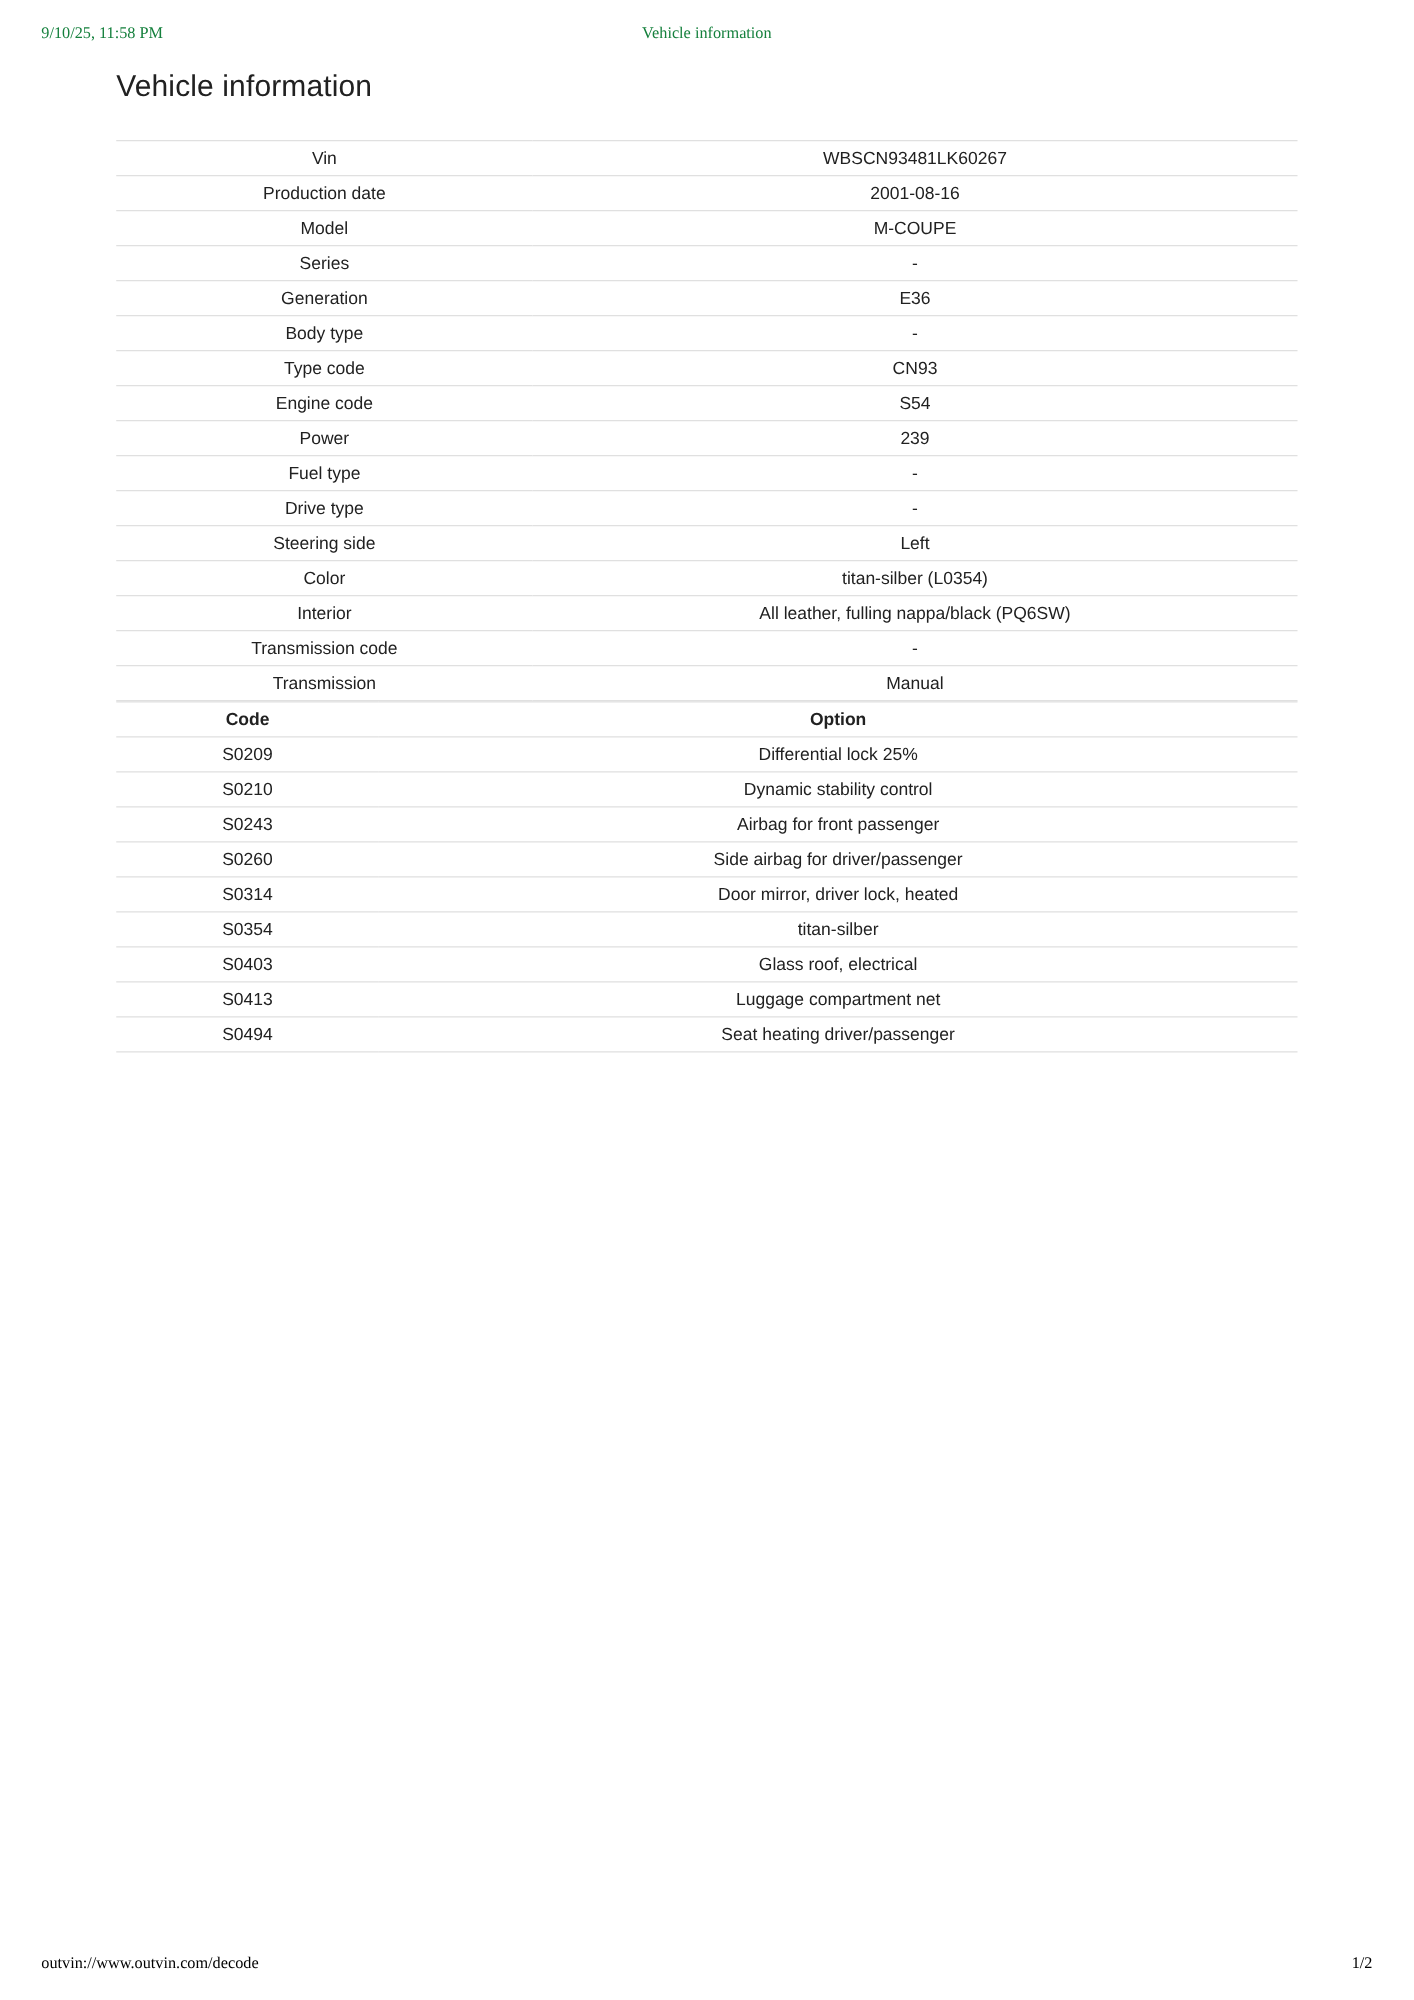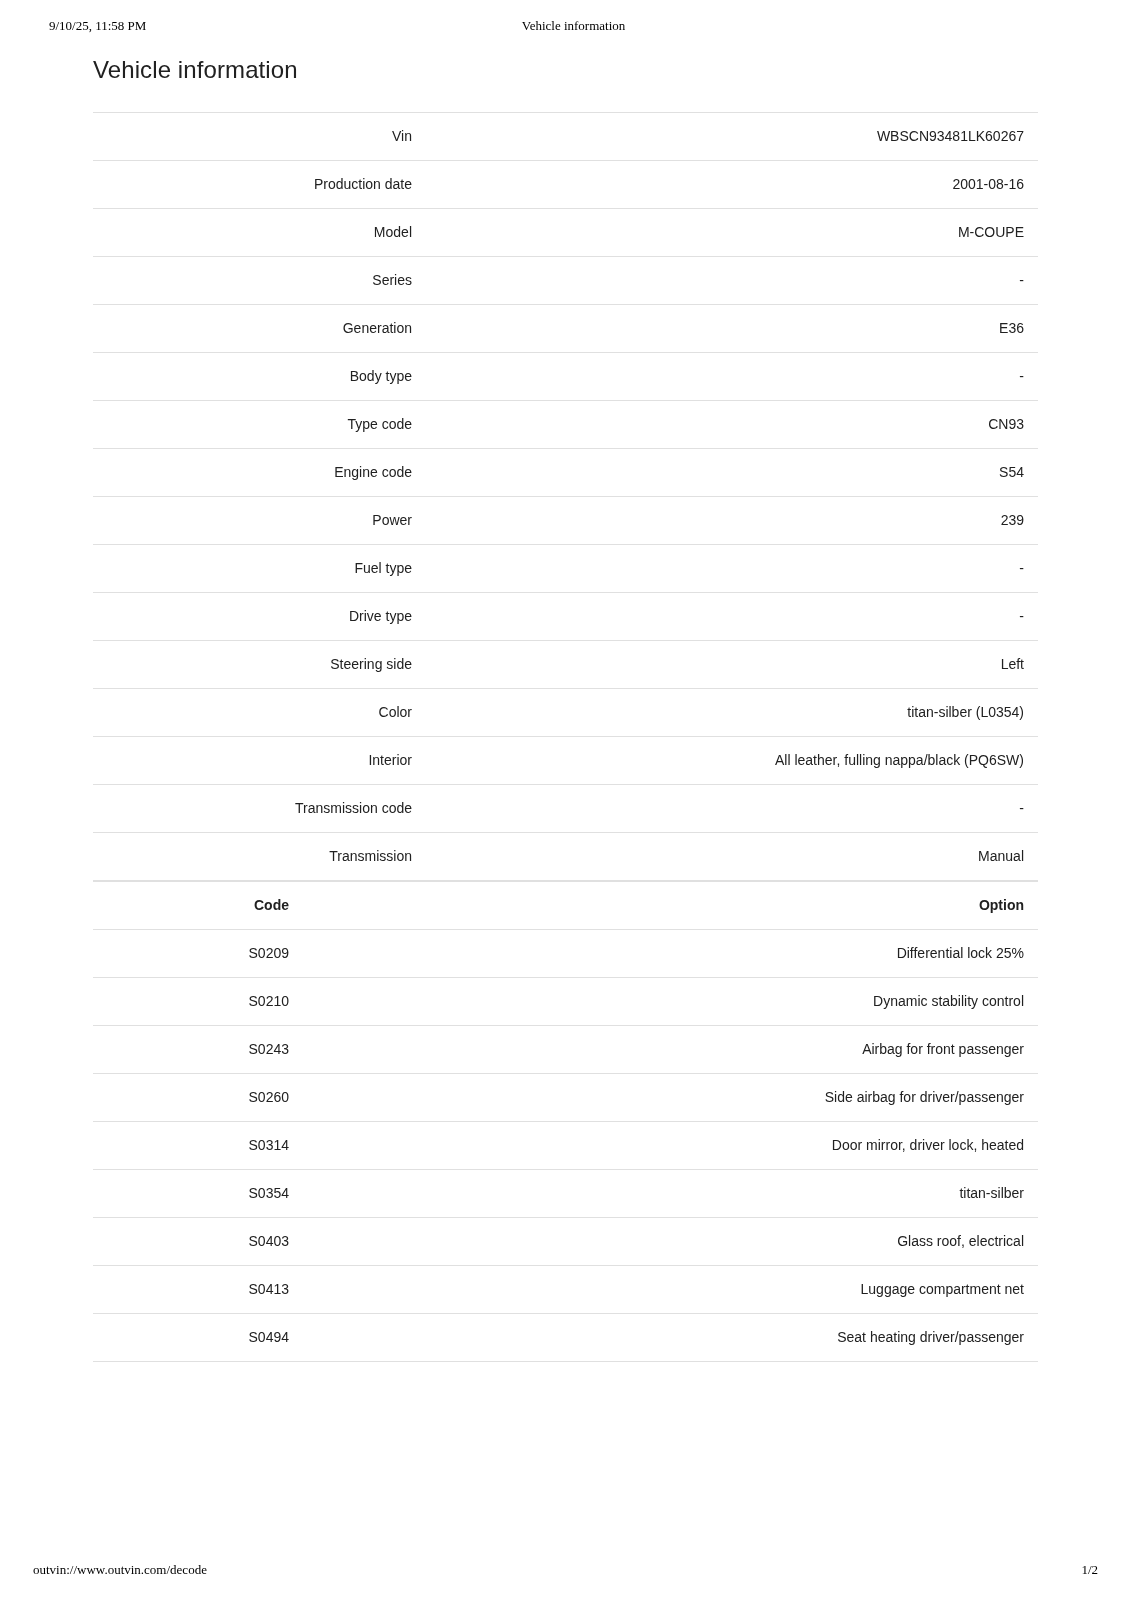--- a/index.html
+++ b/index.html
@@ -14,22 +14,21 @@
     overflow: hidden;
   }
   .print-header {
     position: absolute;
     top: 18px;
     left: 0;
     right: 0;
     height: 16px;
     font-family: "Liberation Serif", serif;
     font-size: 13px;
-    color: #000000;
-    margin-left: 16px;
+    color: #15803d;
   }
   .print-header .ph-date {
     position: absolute;
     left: 33px;
     top: 0;
     white-space: nowrap;
   }
   .print-header .ph-title {
     position: absolute;
     left: 0;
@@ -59,23 +58,23 @@
     border-collapse: collapse;
     table-layout: fixed;
     font-size: 14px;
     color: #212121;
   }
   table.info-table, table.options-table {
     border-top: 1px solid #e0e0e0;
   }
   td, th {
     border-bottom: 1px solid #e0e0e0;
-    padding: 15px 14px;
+    padding: 5px 14px;
     line-height: 17px;
-    text-align: right;
+    text-align: center;
     vertical-align: middle;
     white-space: nowrap;
     overflow: hidden;
   }
   th { font-weight: 700; }
   .info-table td:first-child { width: 333px; }
   .options-table td:first-child,
   .options-table th:first-child { width: 210px; }
   .print-footer {
     position: absolute;

